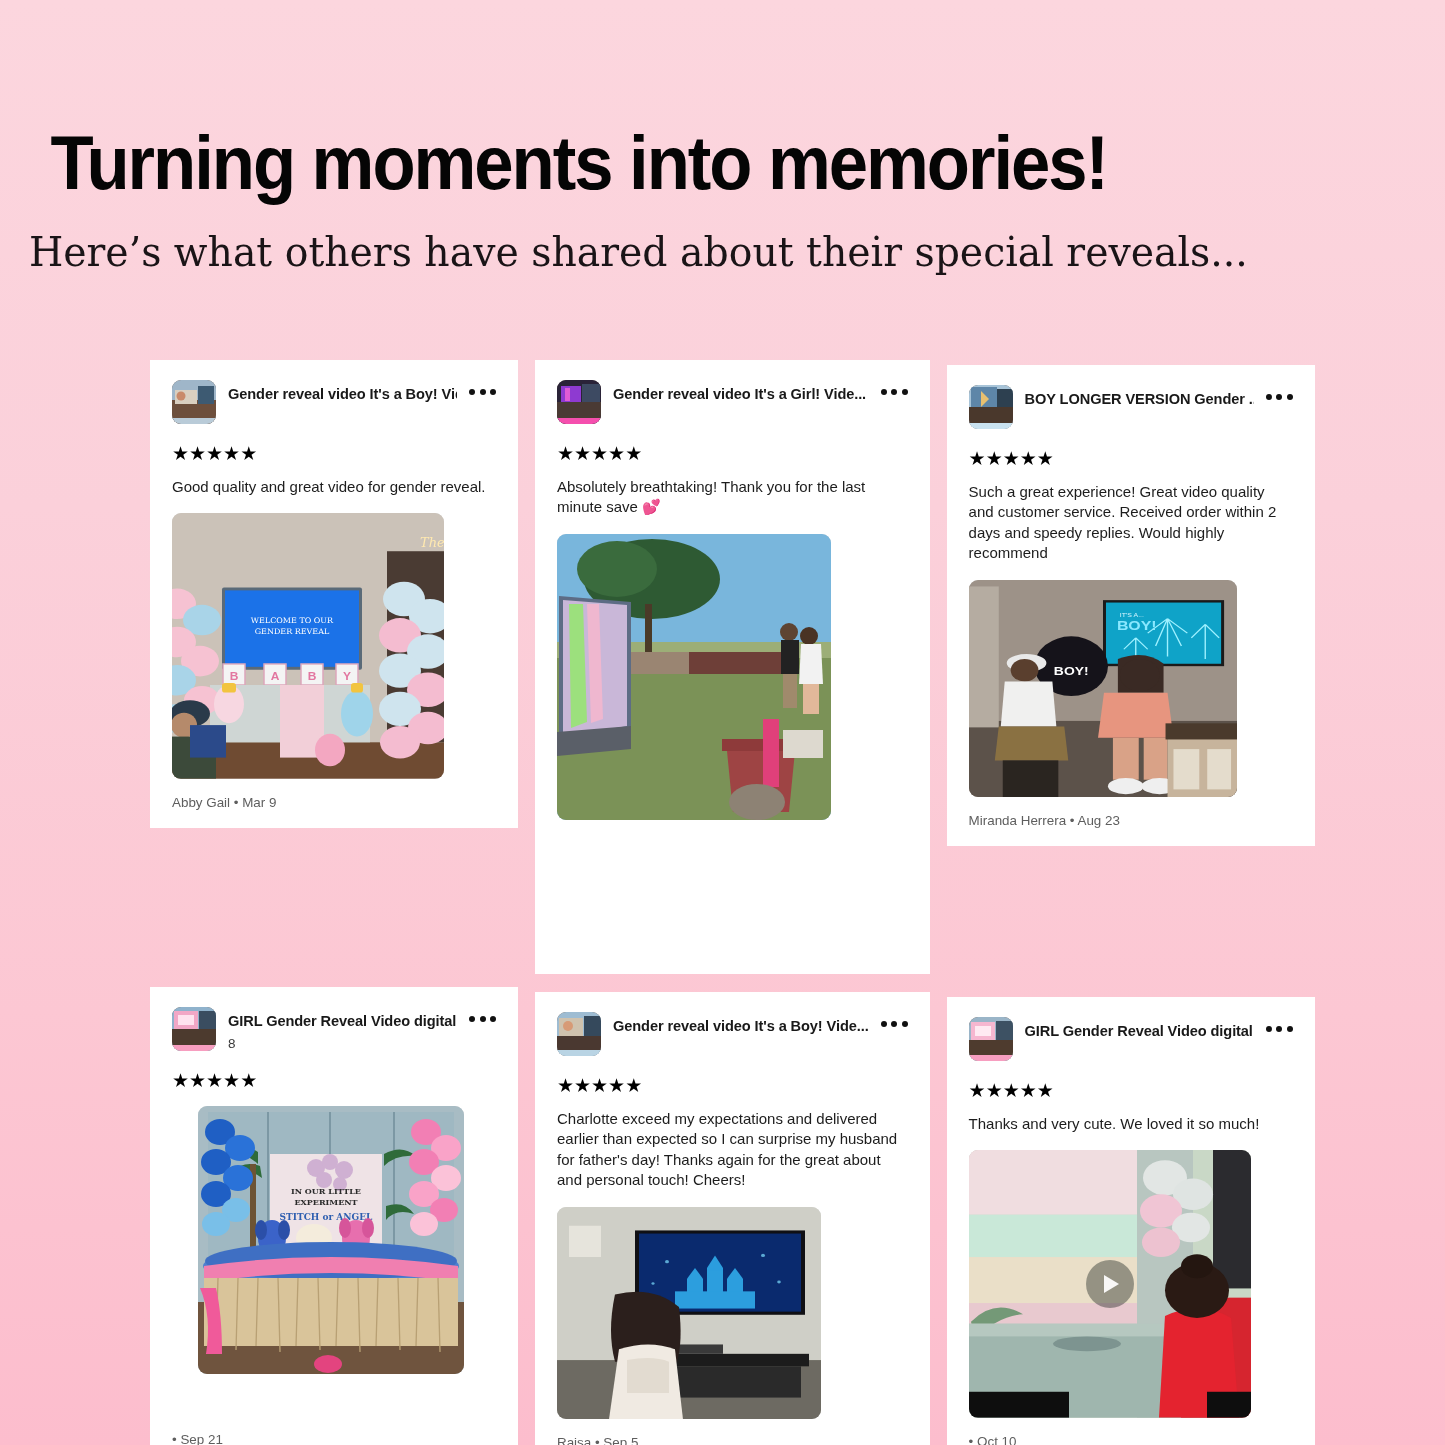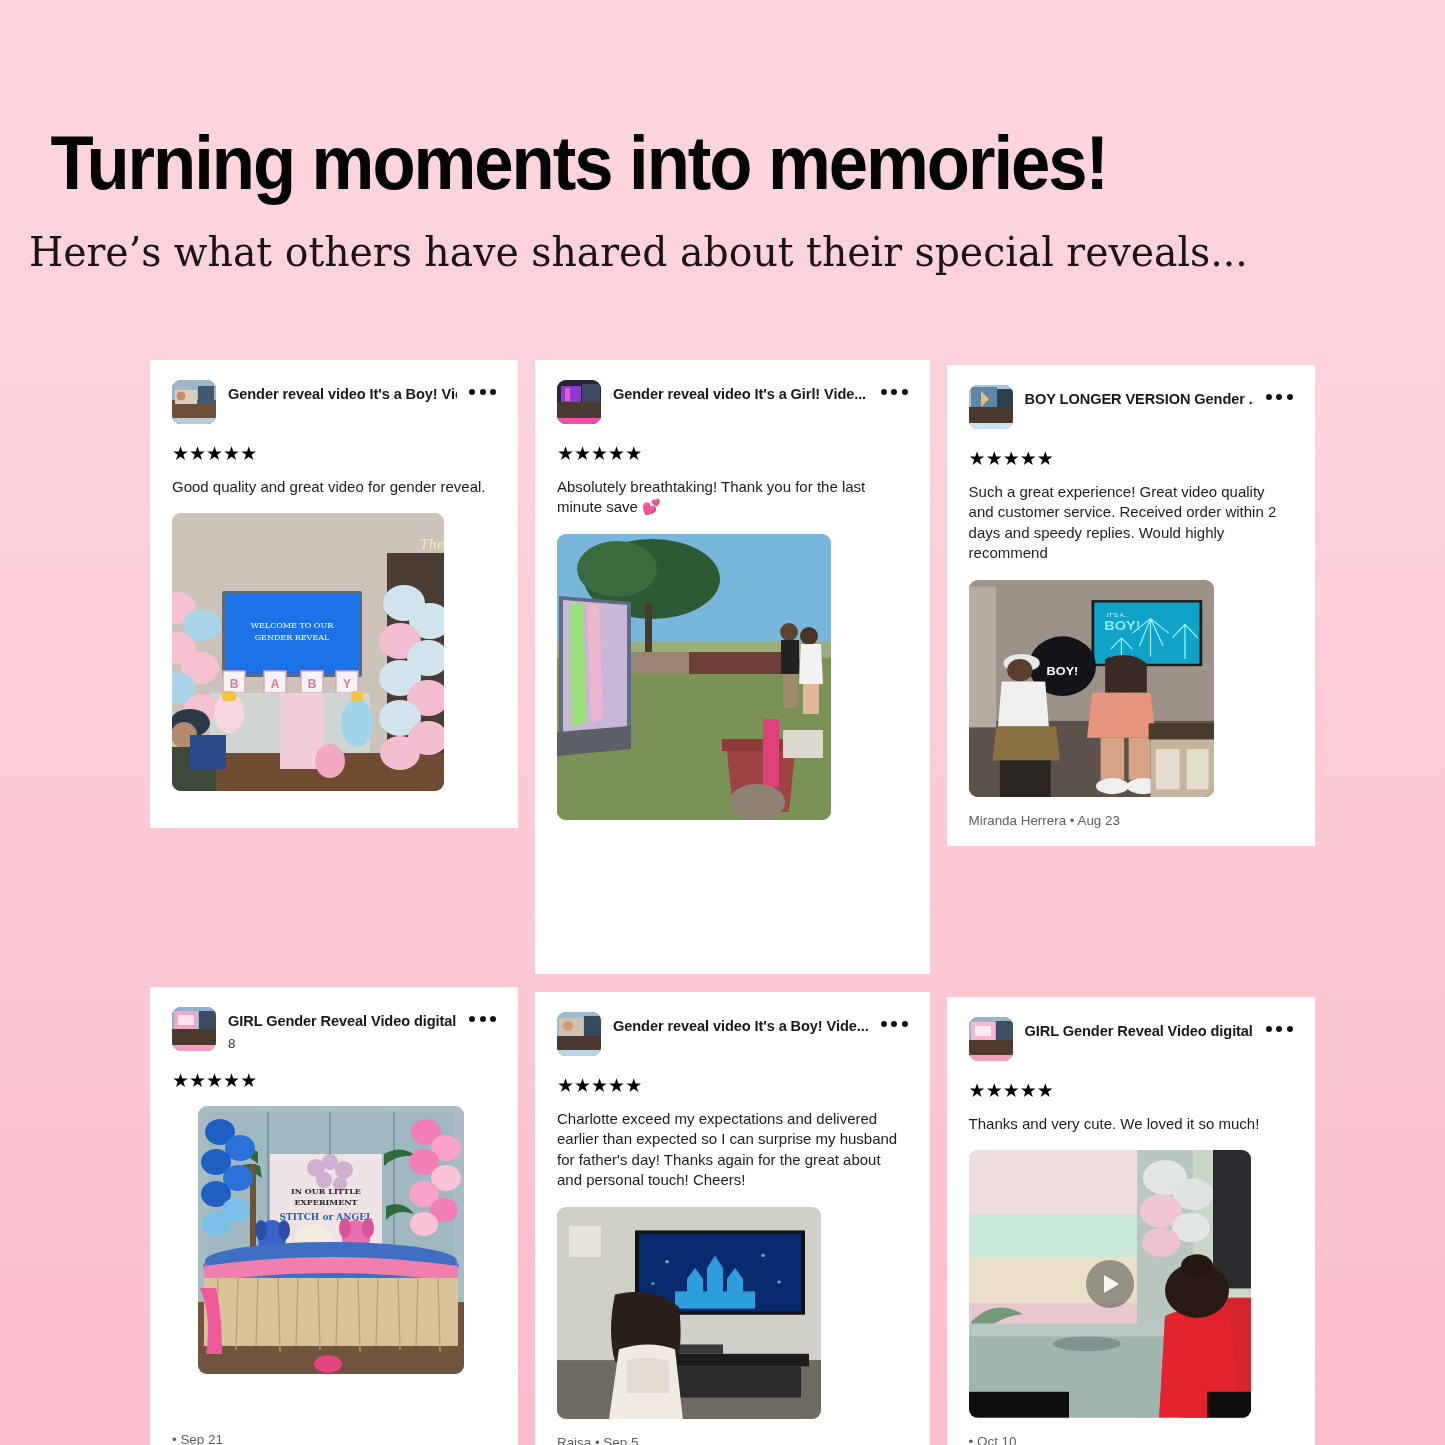--- a/index.html
+++ b/index.html
@@ -135,21 +135,21 @@
   .photo {
     margin-top: 16px;
     border-radius: 9px;
     overflow: hidden;
     position: relative;
     background: #d8d8d8;
   }
   .photo svg { display: block; width: 100%; height: 100%; }
   .photo.p1 { width: 272px; height: 278px; }
   .photo.p2 { width: 274px; height: 286px; }
-  .photo.p3 { width: 245px; height: 270px; }
+  .photo.p3 { width: 268px; height: 270px; }
   .photo.p4 { width: 266px; height: 268px; margin-left: 26px; }
   .photo.p5 { width: 264px; height: 272px; }
   .photo.p6 { width: 282px; height: 290px; }
 
   .play-btn {
     position: absolute;
     left: 50%; top: 50%;
     transform: translate(-50%, -50%);
     width: 48px; height: 48px;
     border-radius: 50%;
@@ -256,20 +256,21 @@
         <ellipse cx="185" cy="210" rx="16" ry="24" fill="#9fd4ea"></ellipse>
         <rect x="179" y="178" width="12" height="10" fill="#f2c43f" rx="3"></rect>
         <g>
           <ellipse cx="18" cy="210" rx="20" ry="14" fill="#2a3a4a"></ellipse>
           <circle cx="12" cy="222" r="13" fill="#b58a6b"></circle>
           <rect x="0" y="234" width="44" height="44" fill="#3c4a3a"></rect>
           <rect x="18" y="222" width="36" height="34" fill="#2b4a8a"></rect>
         </g>
       </svg>
     </div>
+    <div class="card-foot">Abby Gail • Mar 9</div>
   </div>
 
   <div class="card r1c2">
     <div class="card-head">
       <div class="thumb">
         <svg viewBox="0 0 44 44" preserveAspectRatio="none">
           <rect width="44" height="44" fill="#2a2338"></rect>
           <rect x="4" y="6" width="20" height="16" fill="#8e3ad1"></rect>
           <rect x="8" y="8" width="5" height="13" fill="#e05bd6"></rect>
           <rect x="25" y="4" width="18" height="18" fill="#3d4a62"></rect>

